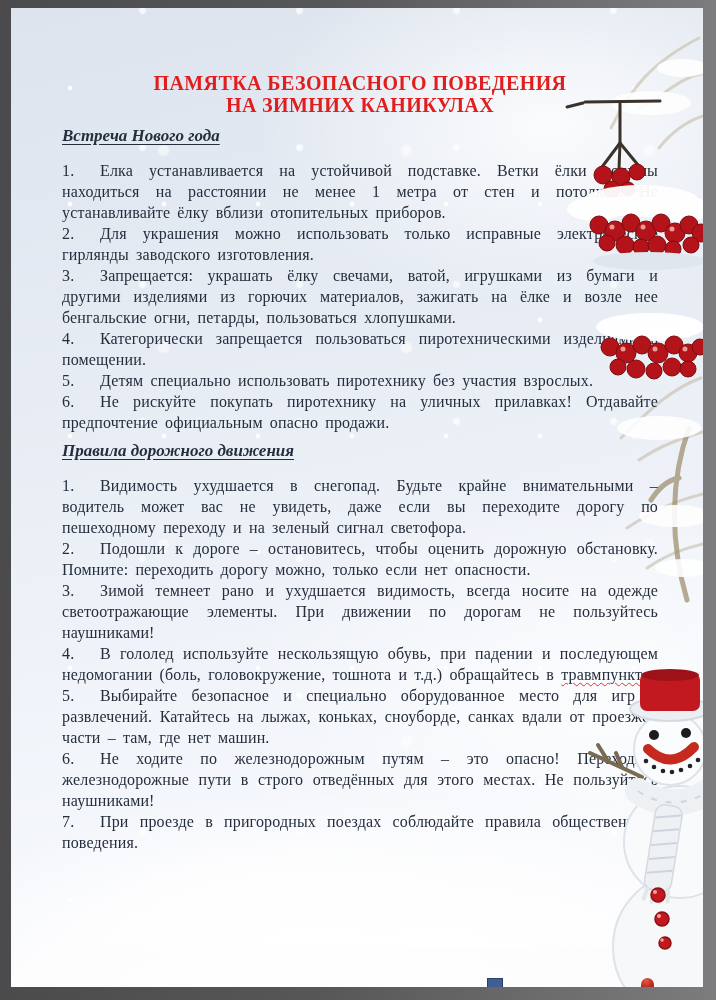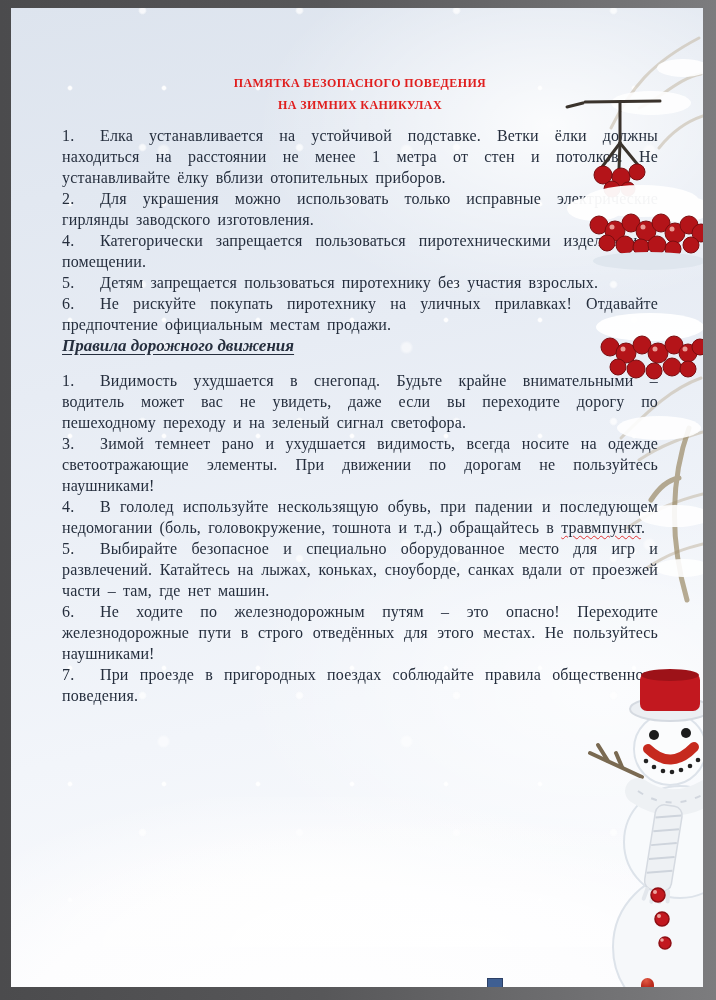--- a/index.html
+++ b/index.html
@@ -24,28 +24,28 @@
   .drift{
     position:absolute;left:-60px;right:-60px;bottom:-70px;height:260px;z-index:0;
     background:radial-gradient(ellipse at 45% 100%, #ffffff 0%, #fdfdfe 48%, rgba(255,255,255,0) 74%);
   }
   .drift2{
     position:absolute;left:-40px;right:-40px;bottom:40px;height:140px;z-index:0;
     background:radial-gradient(ellipse at 60% 100%, rgba(255,255,255,.9) 0%, rgba(255,255,255,0) 70%);
   }
   .content{position:relative;z-index:1;padding:64px 45px 0 51px;color:#252e3d;}
   .doc-title{
-    text-align:center;color:#e01e1e;font-weight:bold;font-size:12px;line-height:22px;
+    text-align:center;color:#e01e1e;font-weight:bold;font-size:20px;line-height:22px;
     letter-spacing:.4px;margin:0 0 9px 0;
   }
   .section-heading{
     font-style:italic;font-weight:bold;font-size:17px;line-height:21px;
     text-decoration:underline;text-underline-offset:3px;margin:0 0 14px 0;
   }
-  .section-heading.second{}
+  .section-heading.second{margin-top:7px;}
   p.item{
     margin:0;text-align:justify;font-size:16px;line-height:21px;
     word-spacing:3px;letter-spacing:.15px;
   }
   .num{display:inline-block;width:38px;}
   .misspell{
     text-decoration:underline;text-decoration-style:wavy;
     text-decoration-color:#e03535;text-decoration-thickness:1px;text-underline-offset:2px;
   }
   .decor{position:absolute;z-index:2;pointer-events:none;}
@@ -93,30 +93,33 @@
 
   <div class="drift"></div>
   <div class="drift2"></div>
 
   <div class="content">
     <div class="doc-title">
       <div>ПАМЯТКА БЕЗОПАСНОГО ПОВЕДЕНИЯ</div>
       <div>НА ЗИМНИХ КАНИКУЛАХ</div>
     </div>
 
+    <div class="section-heading">Встреча Нового года</div>
 
     <p class="item"><span class="num">1.</span><span>Елка устанавливается на устойчивой подставке. Ветки ёлки должны находиться на расстоянии не менее 1 метра от стен и потолков. Не устанавливайте ёлку вблизи отопительных приборов.</span></p>
     <p class="item"><span class="num">2.</span><span>Для украшения можно использовать только исправные электрические гирлянды заводского изготовления.</span></p>
+    <p class="item"><span class="num">3.</span><span>Запрещается: украшать ёлку свечами, ватой, игрушками из бумаги и другими изделиями из горючих материалов,  зажигать на ёлке  и возле нее бенгальские огни, петарды, пользоваться хлопушками.</span></p>
     <p class="item"><span class="num">4.</span><span>Категорически запрещается пользоваться пиротехническими изделиями в помещении.</span></p>
-    <p class="item"><span class="num">5.</span><span>Детям запрещается пользоваться пиротехнику без участия взрослых.</span></p>
-    <p class="item"><span class="num">6.</span><span>Не рискуйте покупать пиротехнику на уличных прилавках! Отдавайте предпочтение официальным местам продажи.</span></p>
+    <p class="item"><span class="num">5.</span><span>Детям специально использовать пиротехнику без участия взрослых.</span></p>
+    <p class="item"><span class="num">6.</span><span>Не рискуйте покупать пиротехнику на уличных прилавках! Отдавайте предпочтение официальным опасно продажи.</span></p>
 
     <div class="section-heading second">Правила дорожного  движения</div>
 
     <p class="item"><span class="num">1.</span><span>Видимость ухудшается в снегопад. Будьте крайне внимательными  – водитель может вас не увидеть, даже если вы  переходите дорогу по пешеходному переходу и на зеленый сигнал светофора.</span></p>
+    <p class="item"><span class="num">2.</span><span>Подошли к дороге – остановитесь, чтобы оценить дорожную обстановку. Помните: переходить дорогу можно, только если нет опасности.</span></p>
     <p class="item"><span class="num">3.</span><span>Зимой темнеет рано и ухудшается видимость, всегда носите на одежде светоотражающие элементы. При движении по дорогам не пользуйтесь наушниками!</span></p>
     <p class="item"><span class="num">4.</span><span>В гололед используйте  нескользящую обувь, при падении и последующем недомогании (боль, головокружение, тошнота и т.д.) обращайтесь  в </span><span class="misspell">травмпункт</span><span>.</span></p>
     <p class="item"><span class="num">5.</span><span>Выбирайте  безопасное и специально оборудованное место для игр и развлечений. Катайтесь на лыжах, коньках, сноуборде, санках вдали от проезжей части – там, где нет машин.</span></p>
     <p class="item"><span class="num">6.</span><span>Не ходите  по железнодорожным путям – это опасно! Переходите железнодорожные пути в строго отведённых для этого местах. Не пользуйтесь наушниками!</span></p>
     <p class="item"><span class="num">7.</span><span>При проезде в пригородных поездах соблюдайте правила общественного поведения.</span></p>
   </div>
 
   <svg id="berries-top" class="decor" width="150" height="230" viewBox="0 0 150 230">
     <g stroke="#3a332c" stroke-width="3" fill="none" stroke-linecap="round">
       <path d="M32,9 L107,8"></path>

